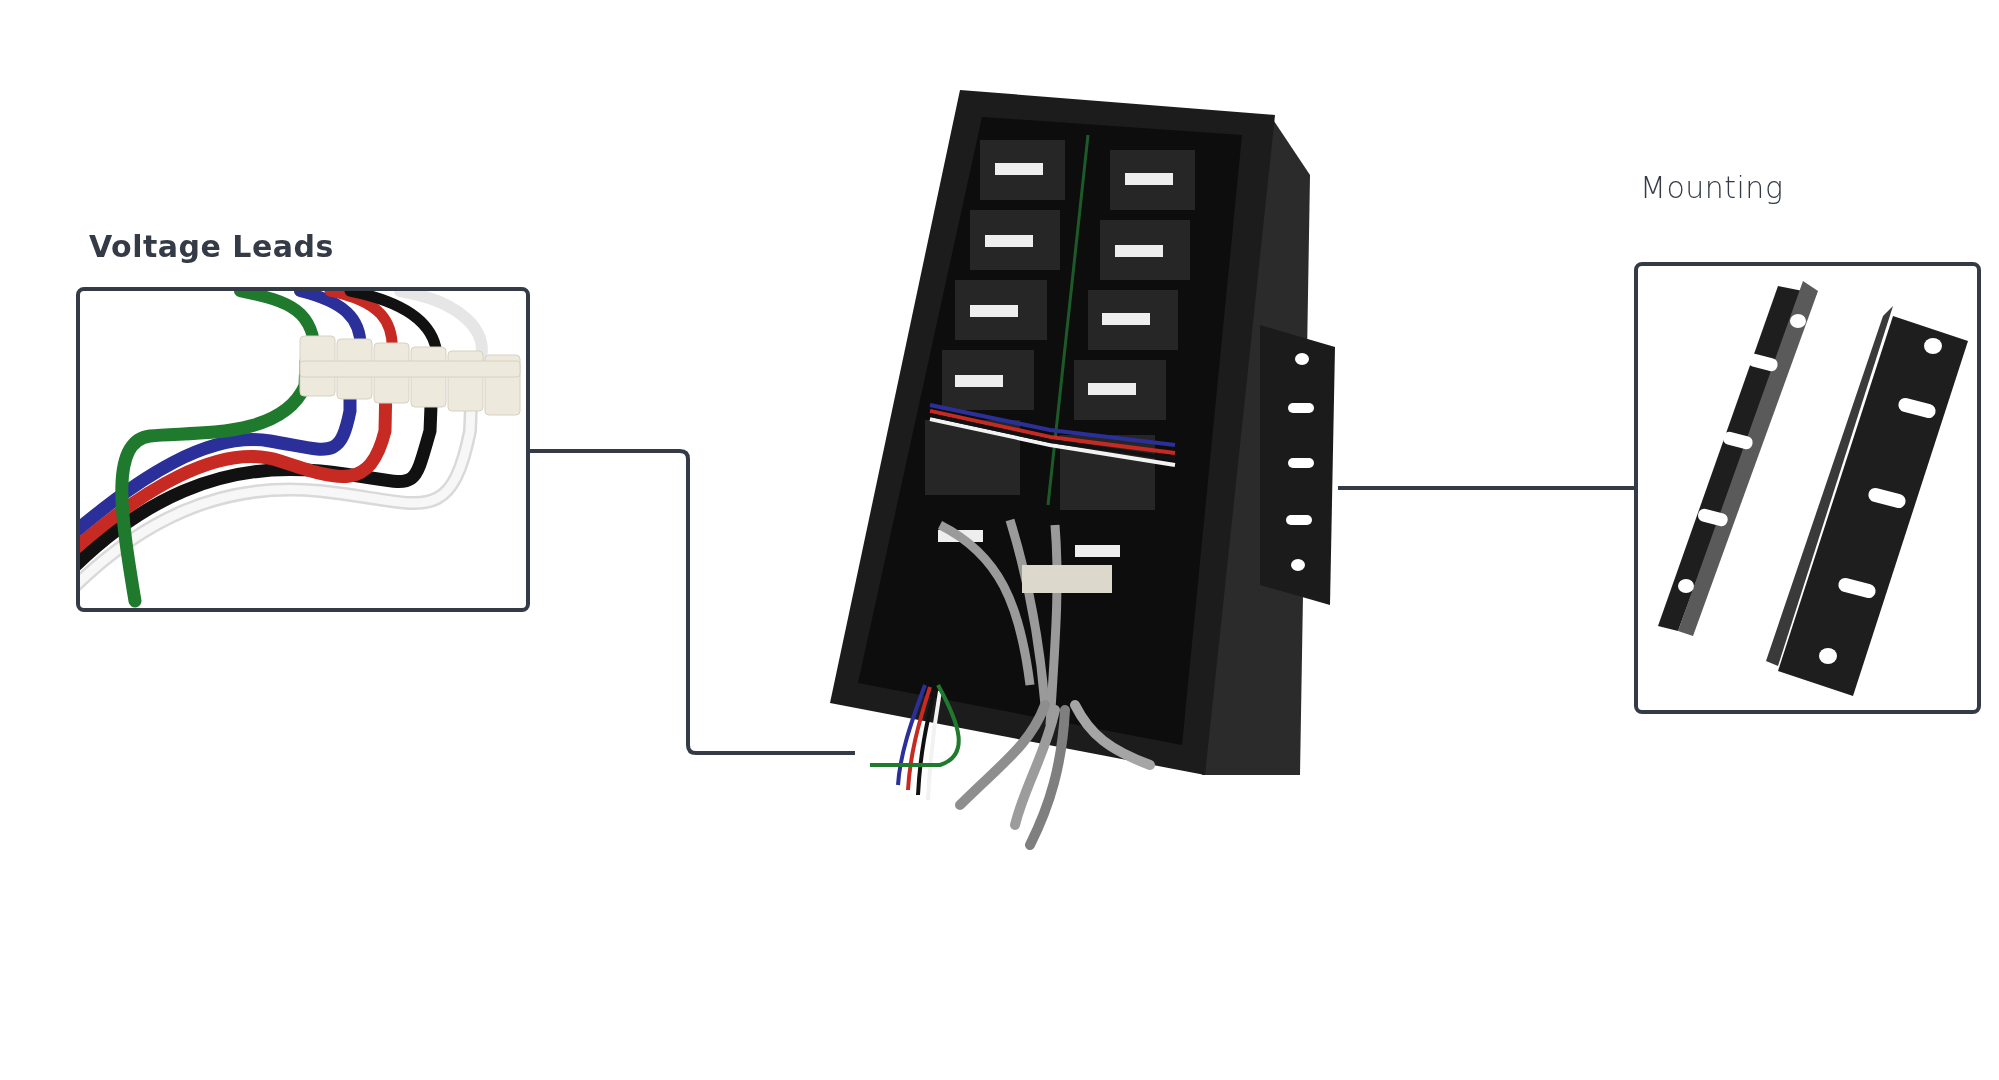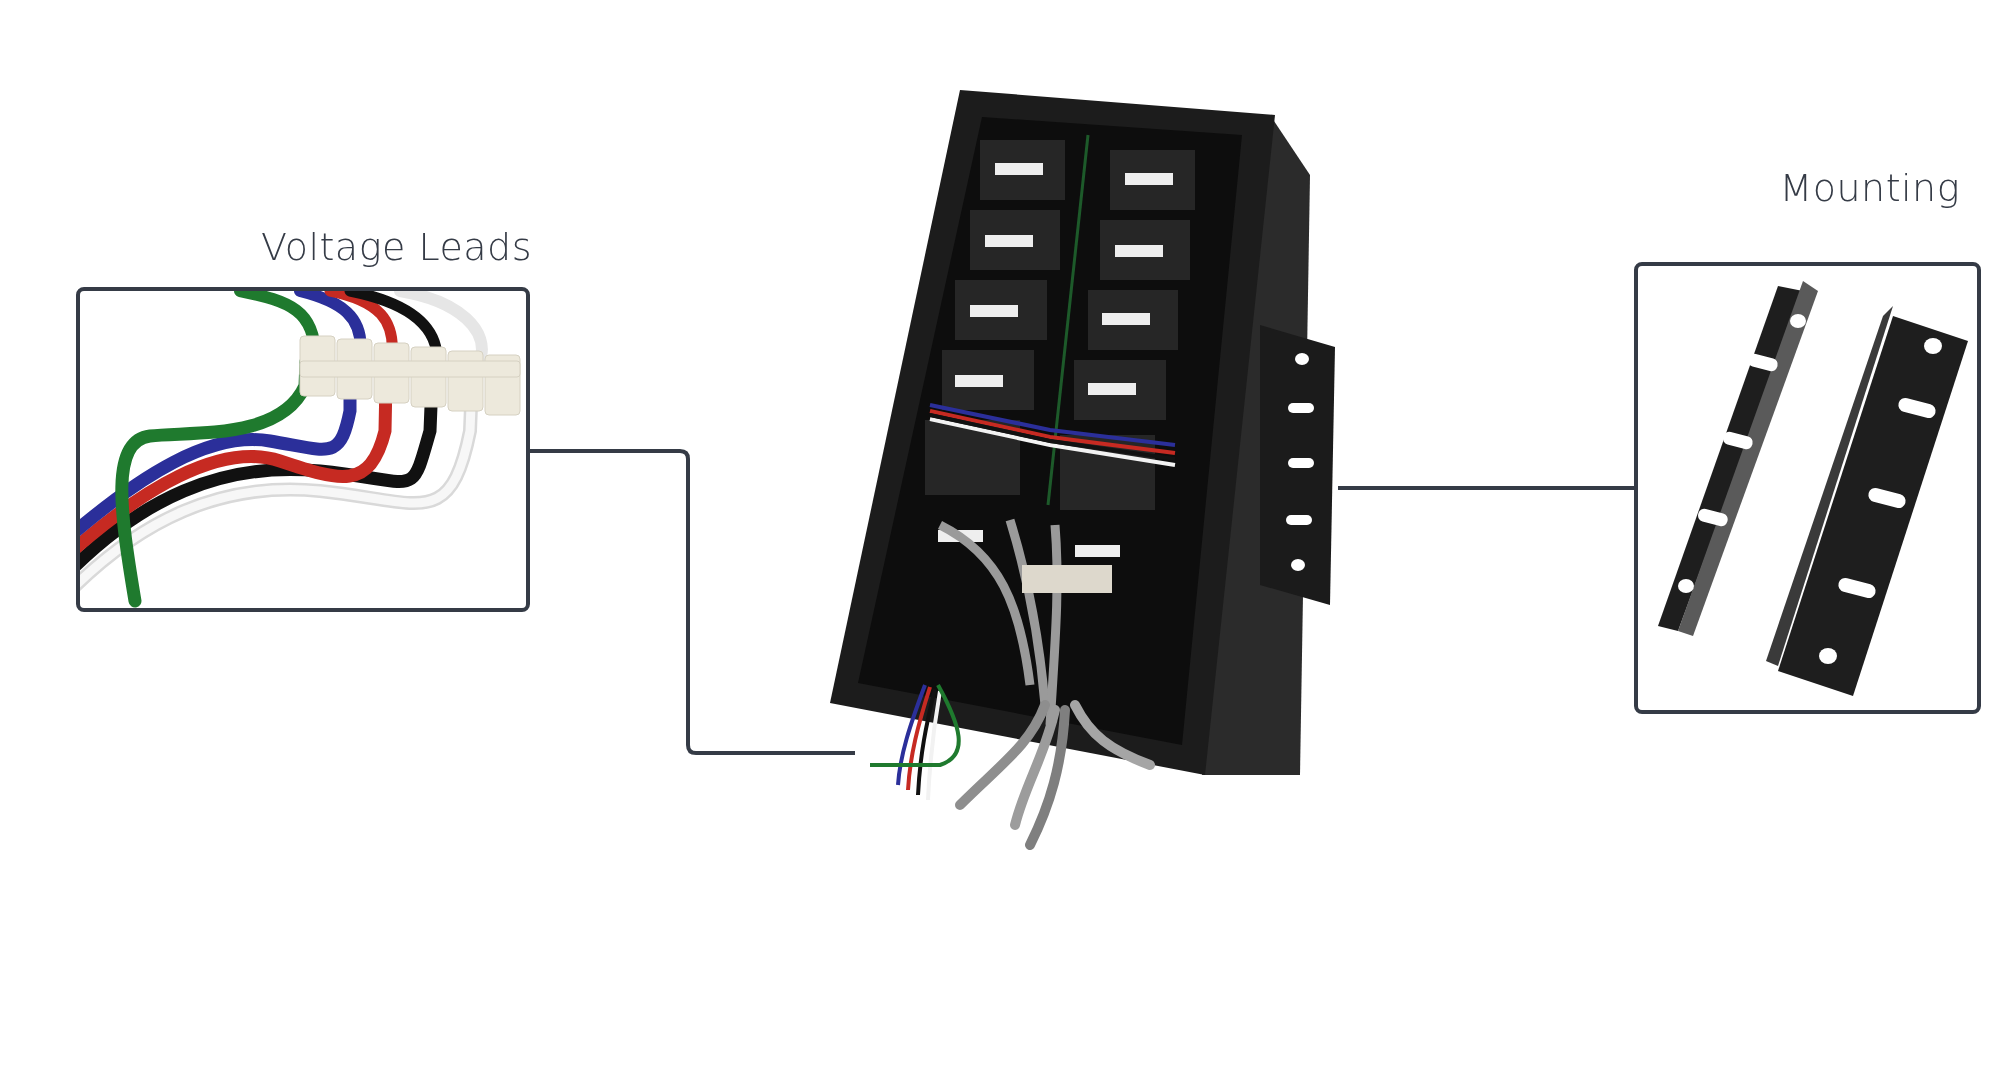--- a/index.html
+++ b/index.html
@@ -1,34 +1,34 @@
 <!DOCTYPE html>
 <html><head>
   <meta charset="utf-8">
   <style>
     html, body { margin: 0; padding: 0; }
     body {
       width: 1999px; height: 1080px; background: #ffffff; position: relative; overflow: hidden;
       font-family: "DejaVu Sans", sans-serif; color: #353b46;
     }
     .label {
-      position: absolute; font-size: 38px; font-weight: 300; color: #353b46;
-      text-align: right; letter-spacing: 0.5px; line-height: 42px;
+      position: absolute; font-size: 30px; font-weight: 300; color: #353b46;
+      text-align: left; letter-spacing: 0.5px; line-height: 42px;
     }
     .callout-box {
       position: absolute; border: 4px solid #353b46; border-radius: 8px; background: #fff;
       box-sizing: border-box; overflow: hidden;
     }
     .connector { position: absolute; }
     svg { display: block; }
   </style>
 </head>
 <body>
 
-<div class="label" style="left:77px; top:226px; width:455px;">Voltage Leads</div>
+<div class="label" style="left:89px; top:226px; width:455px;font-weight:bold;">Voltage Leads</div>
 
 <div class="callout-box" style="left:76px; top:287px; width:454px; height:325px;">
   <svg width="446" height="317" viewBox="0 0 446 317">
     <g fill="none" stroke-linecap="round">
       <path d="M-10 300 C60 230,140 190,240 200 S370 240,390 140 L392 90" stroke="#d9d9d9" stroke-width="14"></path>
       <path d="M-10 300 C60 230,140 190,240 200 S370 240,390 140 L392 90" stroke="#f7f7f7" stroke-width="9"></path>
       <path d="M-10 280 C60 210,140 170,240 180 S330 210,350 140 L352 90" stroke="#111" stroke-width="13"></path>
       <path d="M-10 262 C60 200,140 150,200 170 S290 200,305 140 L306 90" stroke="#c62a22" stroke-width="13"></path>
       <path d="M-10 245 C60 185,130 140,190 150 S260 170,270 120 L270 90" stroke="#2b2f9a" stroke-width="13"></path>
       <path d="M55 310 C40 220,30 150,70 145 S200 150,225 95 L226 70" stroke="#1f7a2e" stroke-width="13"></path>

